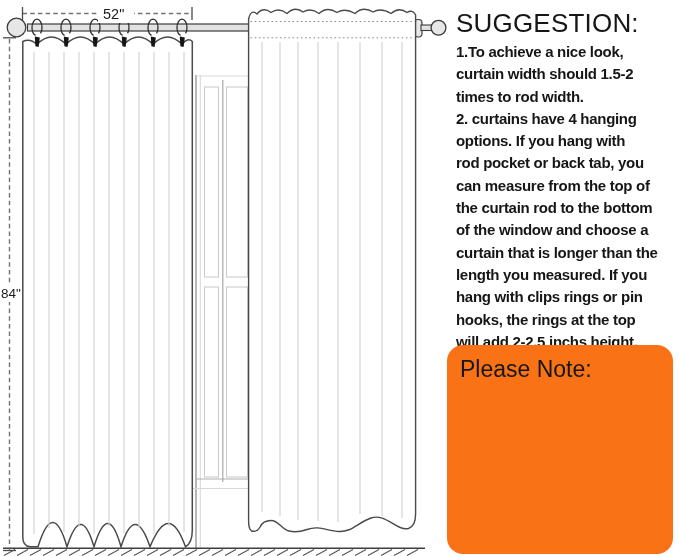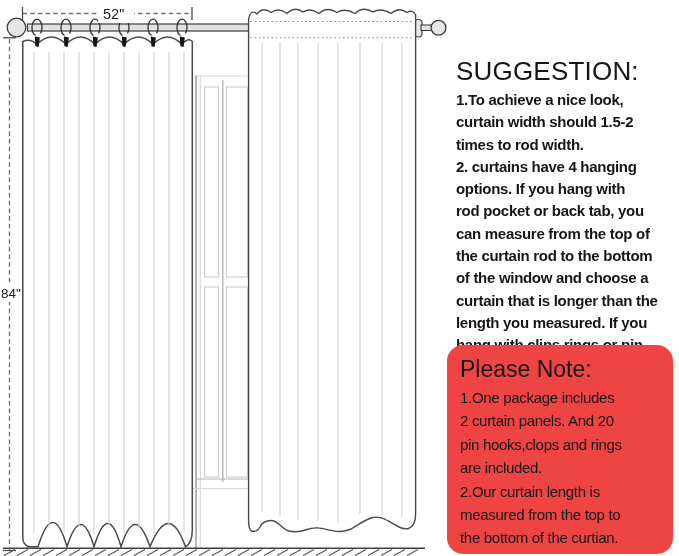--- a/index.html
+++ b/index.html
@@ -3,21 +3,21 @@
 <meta charset="utf-8">
 <style>
   html,body{margin:0;padding:0;background:#ffffff;}
   #stage{
     position:relative;width:679px;height:556px;background:#ffffff;overflow:hidden;
     font-family:"Liberation Sans", sans-serif;color:#161616;
   }
   #drawing{position:absolute;left:0;top:0;}
   .dim-label{font-family:"Liberation Sans", sans-serif;fill:#1d1d1d;}
   #suggestion-block{
-    position:absolute;left:456px;top:6px;width:222px;margin-top:48px;
+    position:absolute;left:456px;top:6px;width:222px;
   }
   #suggestion-title{
     font-size:26px;line-height:34px;letter-spacing:0.2px;font-weight:400;white-space:nowrap;
   }
   #suggestion-body{
     font-size:15px;line-height:22.3px;letter-spacing:-0.3px;white-space:pre-line;margin-top:1px;font-weight:bold;
   }
   #note-box{
     position:absolute;left:447px;top:345px;width:226px;height:209px;
     border-radius:16px;box-sizing:border-box;padding:9px 12px 0 13px;
@@ -149,24 +149,17 @@
 can measure from the top of
 the curtain rod to the bottom
 of the window and choose a
 curtain that is longer than the
 length you measured. If you
 hang with clips rings or pin
 hooks, the rings at the top
 will add 2-2.5 inchs height.</div>
   </div>
 
-  <div id="note-box" style="background: #ef4444;">
+  <div id="note-box" style="background: #f97316;">
     <div id="note-title">Please Note:</div>
-    <div id="note-body">1.One package includes
-2 curtain panels. And 20
-pin hooks,clops and rings
-are included.
-2.Our curtain length is
-measured from the top to
-the bottom of the curtian.</div>
   </div>
 
 </div>
 
 </body></html>

